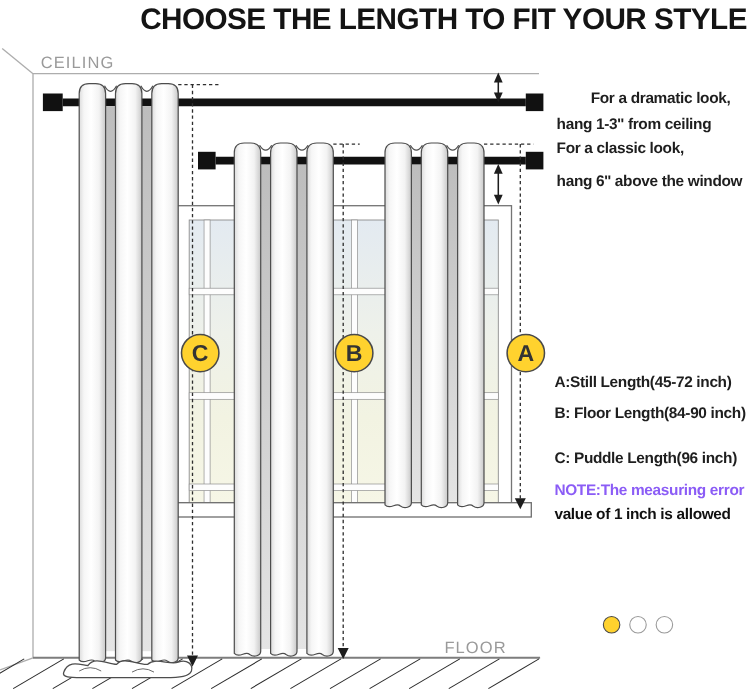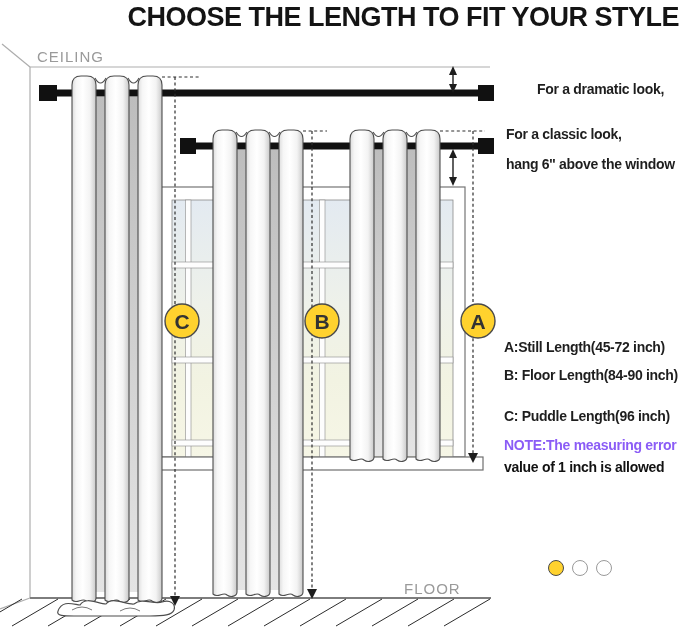--- a/index.html
+++ b/index.html
@@ -193,20 +193,21 @@
       <text x="478" y="328.5" text-anchor="middle" font-size="21" font-weight="bold" fill="#333">A</text>
     </g>
 
     <text x="37" y="62" font-size="15" fill="#9a9a9a" style="letter-spacing:1px">CEILING</text>
     <text x="404" y="594" font-size="15" fill="#9a9a9a" style="letter-spacing:1px">FLOOR</text>
   </svg>
 
   <div class="title">CHOOSE THE LENGTH TO FIT YOUR STYLE</div>
 
   <div class="txt tip1a">For a dramatic look,</div>
+  <div class="txt tip1b">hang 1-3'' from ceiling</div>
   <div class="txt tip2a">For a classic look,</div>
   <div class="txt tip2b">hang 6'' above the window</div>
 
   <div class="txt lenA">A:Still Length(45-72 inch)</div>
   <div class="txt lenB">B: Floor Length(84-90 inch)</div>
   <div class="txt lenC">C: Puddle Length(96 inch)</div>
   <div class="txt note1">NOTE:The measuring error</div>
   <div class="txt note2">value of 1 inch is allowed</div>
 
   <div class="dots">

